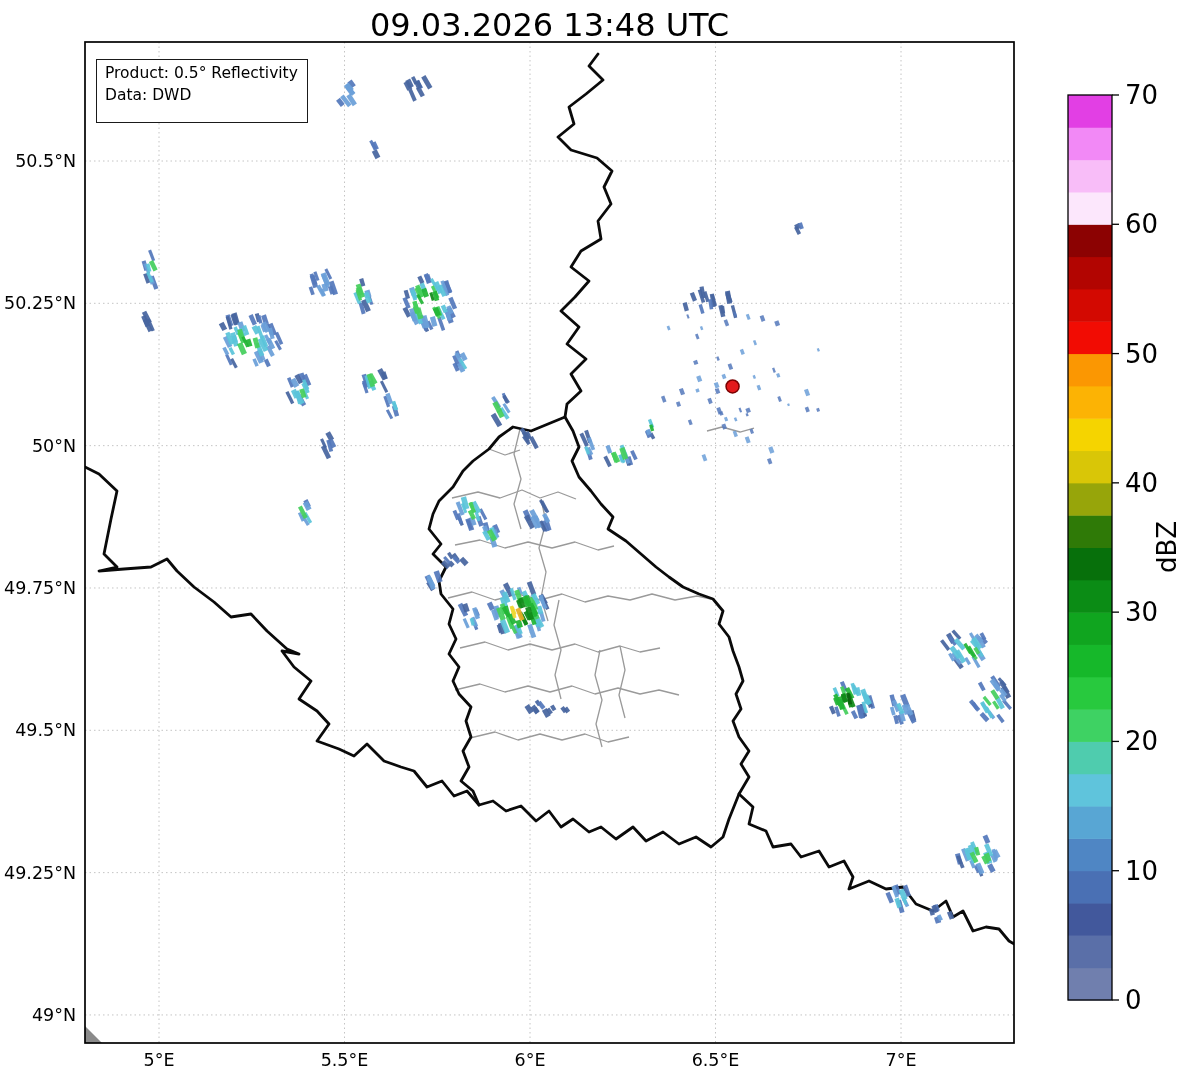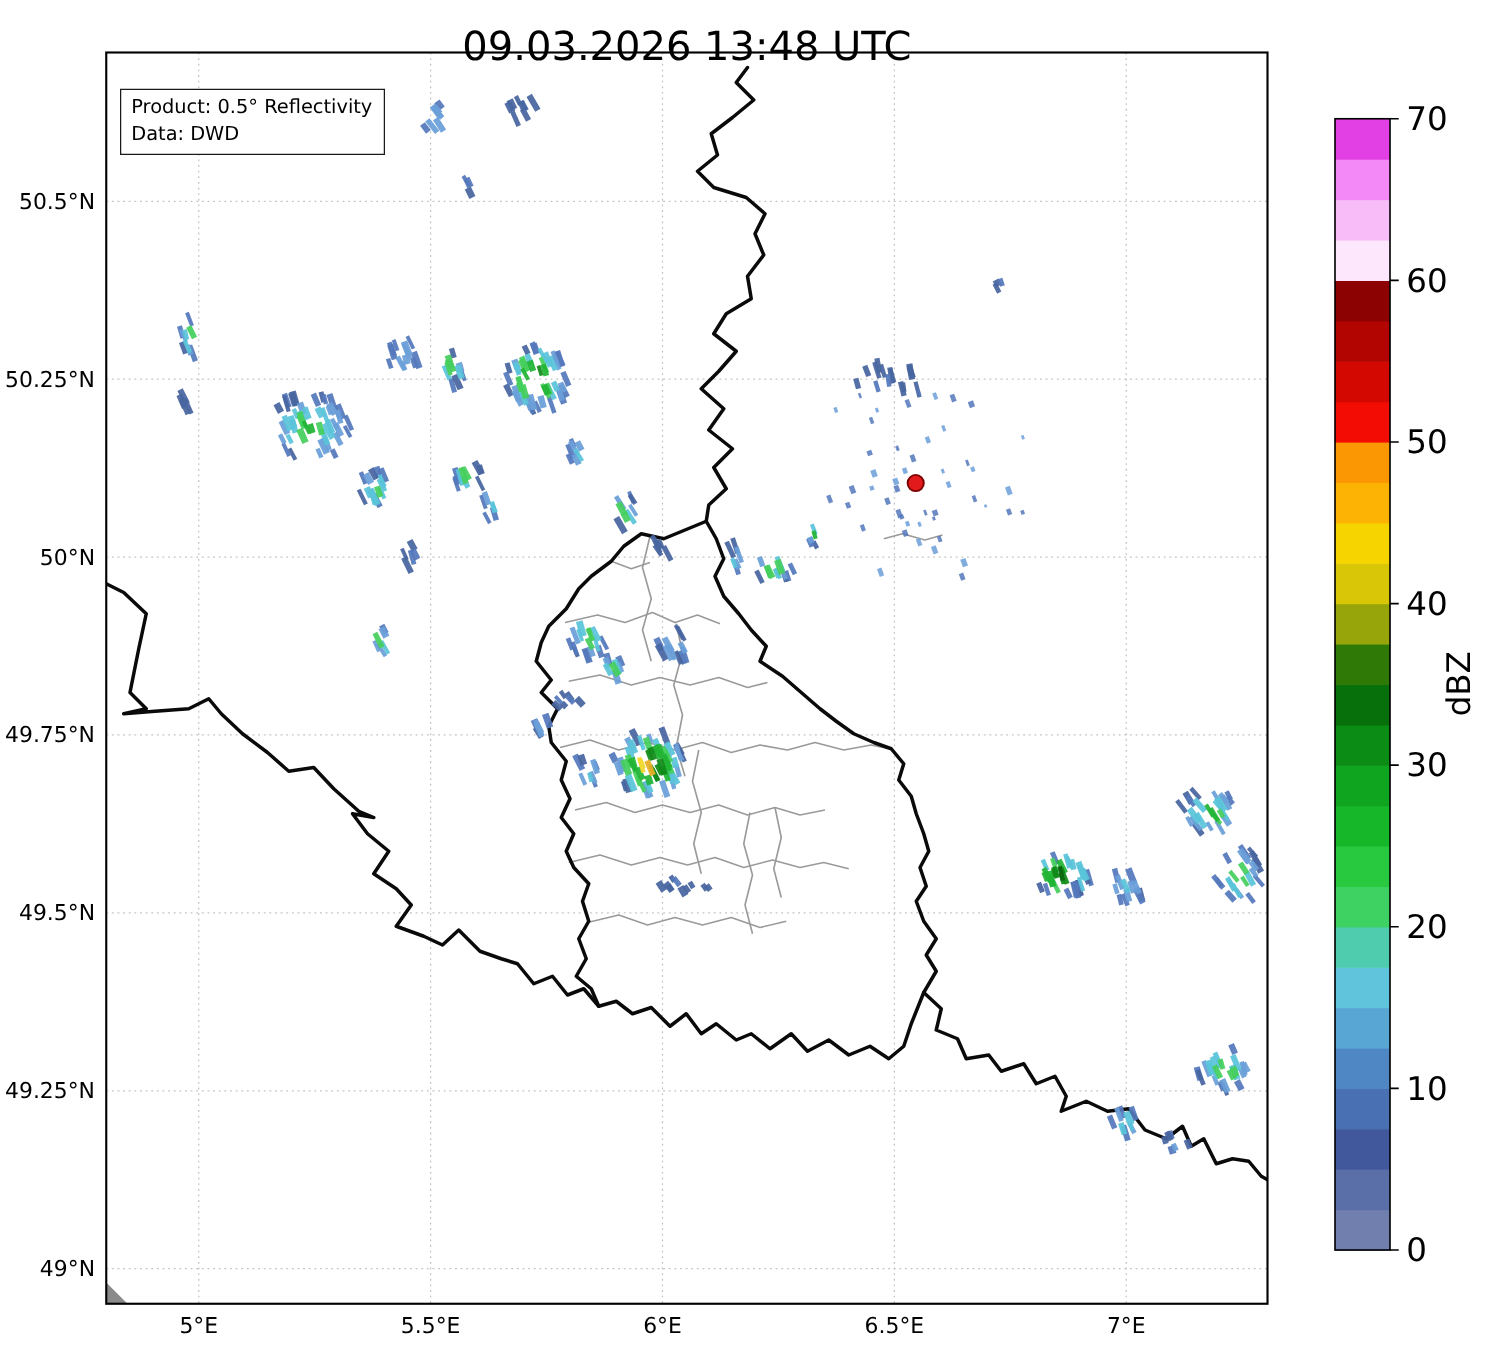--- a/index.html
+++ b/index.html
@@ -1,21 +1,21 @@
 <!DOCTYPE html>
 <html><head>
 <meta charset="utf-8">
 <style>
   html,body{margin:0;padding:0;background:#ffffff;}
   body{width:1202px;height:1081px;position:relative;overflow:hidden;
        font-family:"DejaVu Sans","Liberation Sans",sans-serif;color:#000;}
-  .abs{position:absolute;margin-top:12px;}
+  .abs{position:absolute;}
   #title{left:85px;top:6px;width:929px;text-align:center;font-size:32px;color:#000;}
   #prodbox{left:96px;top:59px;background:#fff;border:1.5px solid #1a1a1a;
-           padding:3px 9px 5px 8px;font-size:15.5px;line-height:1.4;z-index:5;}
+           padding:3px 9px 16px 8px;font-size:15.5px;line-height:1.4;z-index:5;}
   #prodbox div{white-space:nowrap;}
   svg{position:absolute;left:0;top:0;}
   text{font-family:"DejaVu Sans","Liberation Sans",sans-serif;fill:#000;}
 </style>
 </head>
 <body>
 
 <svg id="fig" width="1202" height="1081" viewBox="0 0 1202 1081">
   <defs>
     <clipPath id="mapclip">

